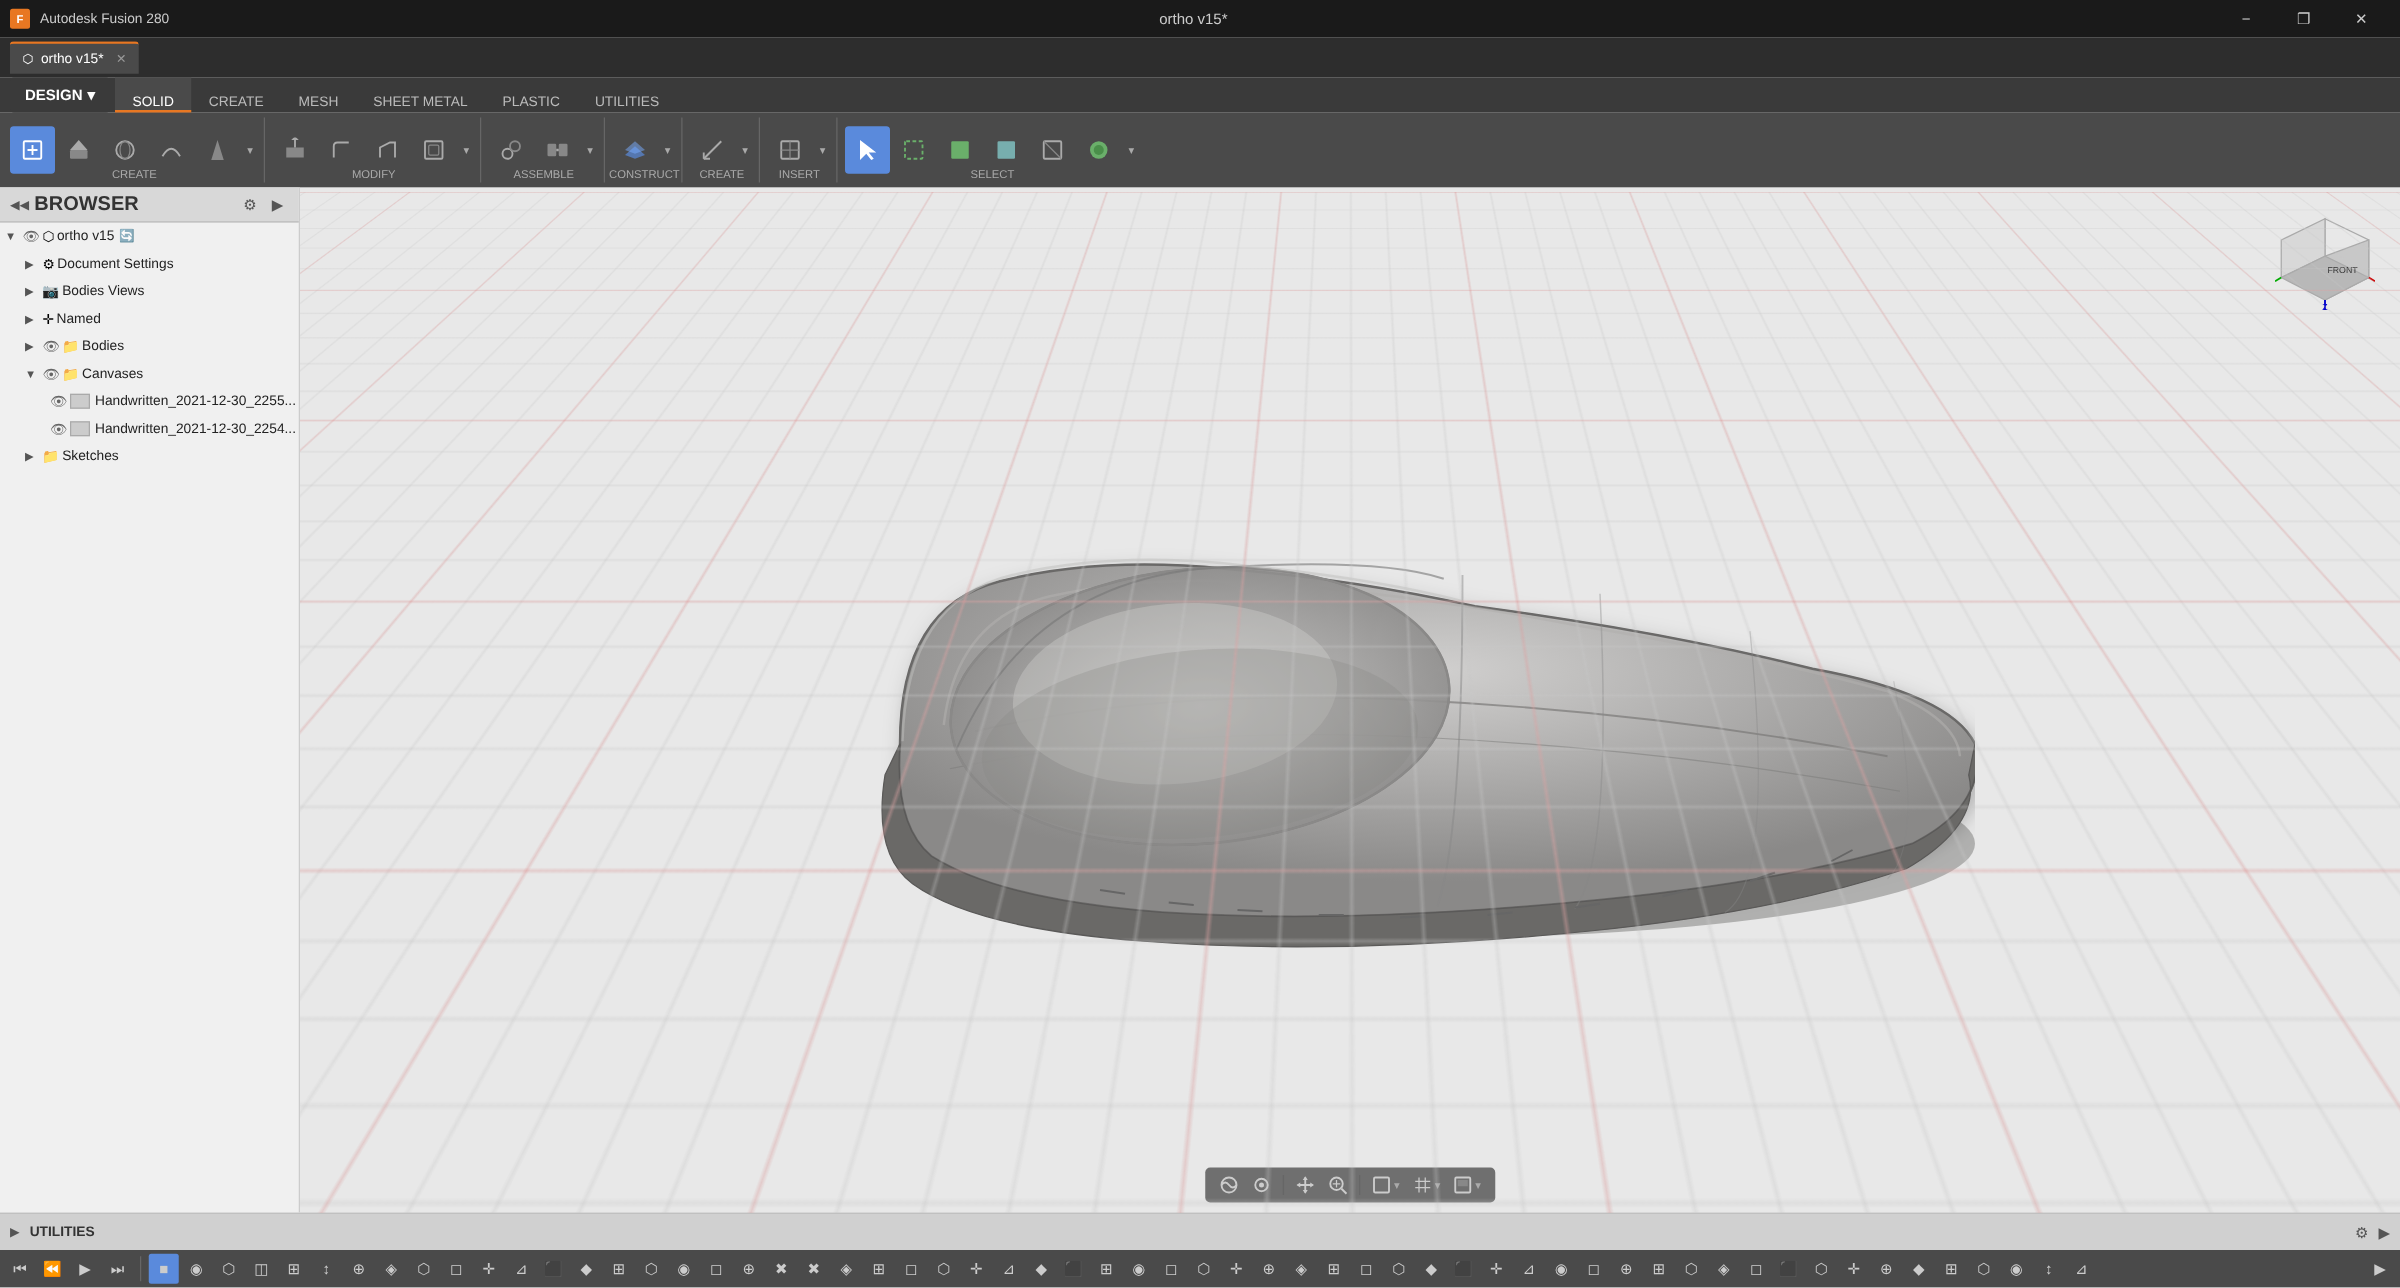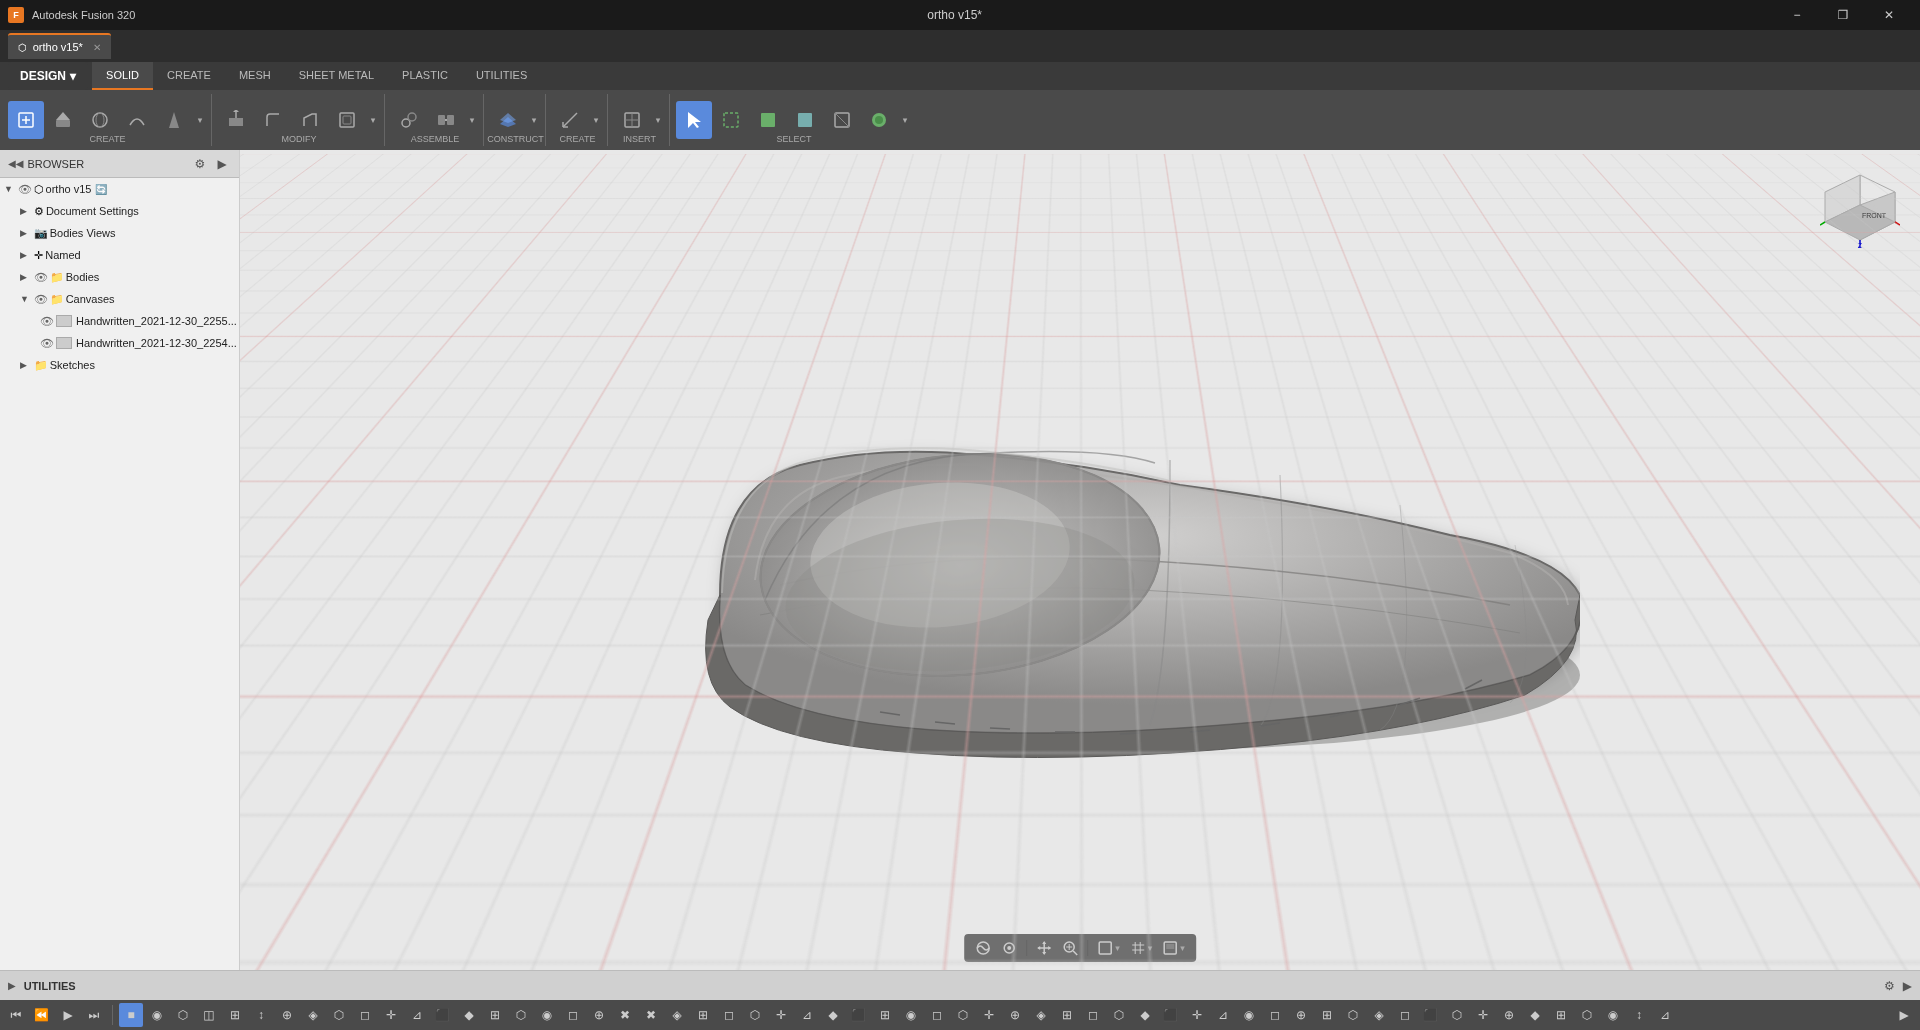--- a/index.html
+++ b/index.html
@@ -55,21 +55,21 @@
       align-items: center;
       height: 28px;
       padding: 0 8px;
       gap: 0;
       background: #3a3a3a;
     }
     .toolbar-tab {
       padding: 0 14px;
       height: 28px;
       display: flex;
-      align-items: center;
+      align-items: flex-end;
       color: #bbb;
       font-size: 11px;
       cursor: pointer;
       border-bottom: 2px solid transparent;
     }
     .toolbar-tab.active {
       color: #fff;
       border-bottom: 2px solid #e87722;
       background: #4a4a4a;
     }
@@ -148,21 +148,21 @@
       height: 28px;
       background: #d8d8d8;
       display: flex;
       align-items: center;
       padding: 0 8px;
       justify-content: space-between;
       border-bottom: 1px solid #bbb;
     }
     #browser-header .header-left { display: flex; align-items: center; gap: 4px; }
     #browser-header .collapse-btn { font-size: 10px; color: #555; cursor: pointer; }
-    #browser-header .header-title { font-size: 11px; font-weight: normal; color: #333; }
+    #browser-header .header-title { font-size: 16px; font-weight: bold; color: #333; }
     #browser-header .header-actions { display: flex; gap: 4px; }
     #browser-header .hdr-btn { font-size: 12px; color: #555; cursor: pointer; width: 18px; height: 18px; display: flex; align-items: center; justify-content: center; }
     .tree-item {
       display: flex;
       align-items: center;
       height: 22px;
       padding-left: 4px;
       cursor: pointer;
       gap: 2px;
     }
@@ -273,21 +273,21 @@
       gap: 2px;
     }
     .vp-separator { width: 1px; height: 16px; background: #666; margin: 0 2px; }
   </style>
 </head>
 <body>
 
 <div id="title-bar">
   <div class="title-left">
     <div class="title-icon">F</div>
-    <span class="title-text">Autodesk Fusion 320</span>
+    <span class="title-text">Autodesk Fusion 280</span>
   </div>
   <div style="font-size:12px;color:#ccc;">ortho v15*</div>
   <div class="win-controls">
     <div class="win-btn">−</div>
     <div class="win-btn">❐</div>
     <div class="win-btn close">✕</div>
   </div>
 </div>
 
 <div id="tab-bar">

